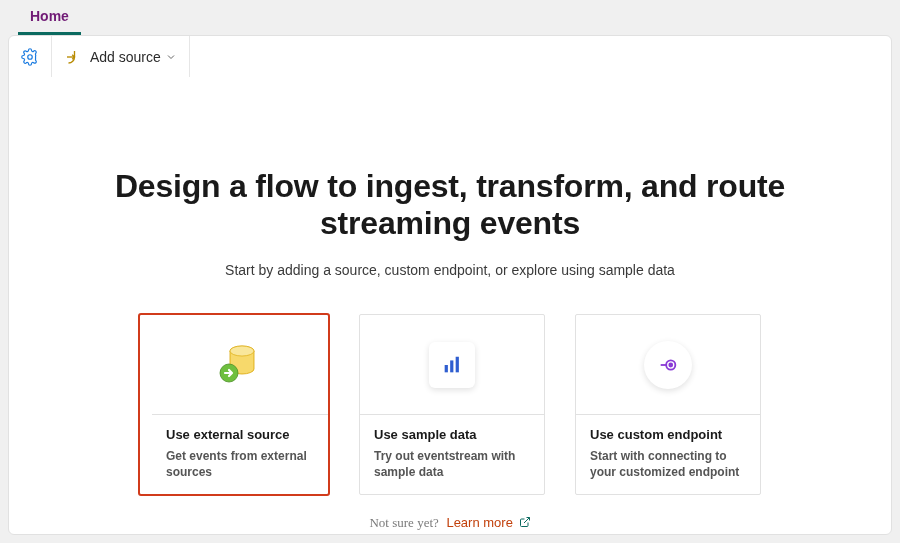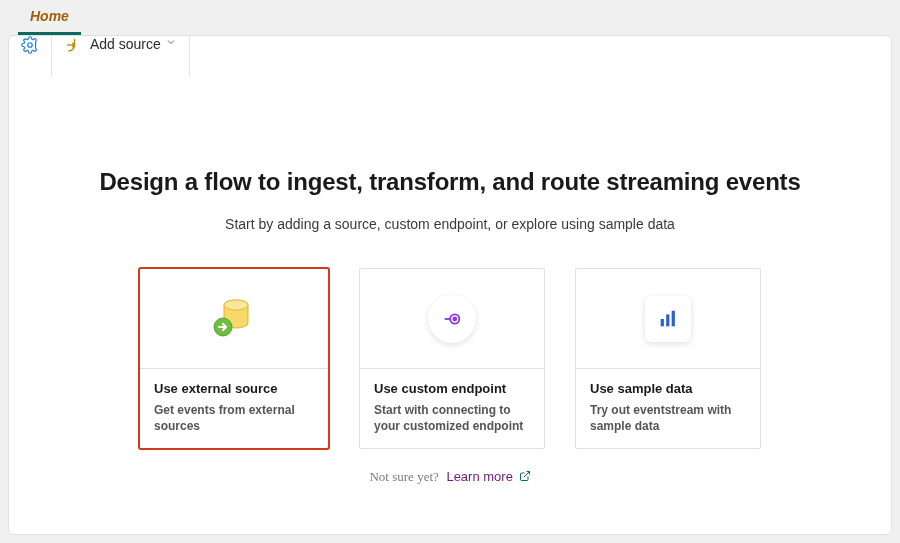--- a/index.html
+++ b/index.html
@@ -20,39 +20,39 @@
     }
     .tab-bar {
       padding-top: 2px;
       padding-left: 10px;
     }
     .tab {
       display: inline-block;
       padding: 6px 12px 8px 12px;
       font-size: 14px;
       font-weight: 600;
-      color: #a16207;
+      color: #701a75;
       border-bottom: 3px solid #0b6a60;
       cursor: pointer;
-      font-style: italic;
     }
     .main-card {
       background: #ffffff;
       border-radius: 6px;
       border: 1px solid #e1e1e1;
       min-height: 500px;
     }
     .toolbar {
       display: flex;
       align-items: stretch;
       height: 42px;
       border-bottom: 1px solid #ffffff;
     }
     .toolbar-btn {
       display: flex;
+      align-items: center;
       padding: 0 12px;
       cursor: pointer;
       border-right: 1px solid #e6e6e6;
     }
     .gear-icon svg, .addsrc-icon svg {
       display: block;
     }
     .add-source-label {
       font-size: 14px;
       color: #2b2b2b;
@@ -60,21 +60,21 @@
       margin-right: 4px;
     }
     .chevron svg {
       display: block;
     }
     .hero {
       padding: 90px 40px 0 40px;
       text-align: center;
     }
     .hero-title {
-      font-size: 24px;
+      font-size: 32px;
       font-weight: 600;
       color: #1a1a1a;
       margin-bottom: 20px;
       letter-spacing: -0.2px;
     }
     .hero-sub {
       font-size: 14px;
       color: #3a3a3a;
       margin-bottom: 36px;
       margin-top: 9px;
@@ -89,20 +89,21 @@
       border: 1px solid #e1e1e1;
       border-radius: 2px;
       text-align: left;
       cursor: pointer;
       background: #fff;
     }
     .option-card.highlighted {
       outline: 2px solid #d13b1b;
       outline-offset: -1px;
       width: 190px;
+      padding-left: 12px;
     }
     .card-illus {
       height: 100px;
       display: flex;
       align-items: center;
       justify-content: center;
       border-bottom: 1px solid #e1e1e1;
     }
     .card-body {
       padding: 12px 14px 14px 14px;
@@ -122,21 +123,21 @@
     .footer-line {
       margin-top: 20px;
       text-align: center;
       font-size: 13px;
     }
     .footer-line .not-sure {
       color: #7a7a7a;
       font-family: Liberation Serif, serif;
     }
     .footer-line .learn-link {
-      color: #701a75;
+      color: #c2410c;
       cursor: pointer;
       margin-left: 4px;
       margin-top: 36px;
     }
     .external-icon {
       display: inline-block;
       vertical-align: -1px;
       margin-left: 2px;
     }
     .tile-shadow {
@@ -214,47 +215,47 @@
             </span>
           </div>
           <div class="card-body">
             <div class="card-title">Use external source</div>
             <div class="card-desc">Get events from external sources</div>
           </div>
         </div>
 
         <div class="option-card">
           <div class="card-illus">
+            <span class="tile-shadow">
+              <svg width="22" height="22" viewBox="0 0 24 24">
+                <rect x="4" y="12" width="3.5" height="8" fill="#2f5ed0"></rect>
+                <rect x="10" y="7" width="3.5" height="13" fill="#2f5ed0"></rect>
+                <rect x="16" y="3" width="3.5" height="17" fill="#2f5ed0"></rect>
+              </svg>
+            </span>
+          </div>
+          <div class="card-body">
+            <div class="card-title">Use sample data</div>
+            <div class="card-desc">Try out eventstream with sample data</div>
+          </div>
+        </div>
+
+        <div class="option-card">
+          <div class="card-illus">
             <span class="tile-circle">
               <svg width="22" height="22" viewBox="0 0 24 24" fill="none" stroke="#8a3bd6" stroke-width="2">
                 <circle cx="15" cy="12" r="5"></circle>
                 <circle cx="15" cy="12" r="1.6" fill="#8a3bd6"></circle>
                 <line x1="4" y1="12" x2="10" y2="12"></line>
               </svg>
             </span>
           </div>
           <div class="card-body">
             <div class="card-title">Use custom endpoint</div>
             <div class="card-desc">Start with connecting to your customized endpoint</div>
-          </div>
-        </div>
-
-        <div class="option-card">
-          <div class="card-illus">
-            <span class="tile-shadow">
-              <svg width="22" height="22" viewBox="0 0 24 24">
-                <rect x="4" y="12" width="3.5" height="8" fill="#2f5ed0"></rect>
-                <rect x="10" y="7" width="3.5" height="13" fill="#2f5ed0"></rect>
-                <rect x="16" y="3" width="3.5" height="17" fill="#2f5ed0"></rect>
-              </svg>
-            </span>
-          </div>
-          <div class="card-body">
-            <div class="card-title">Use sample data</div>
-            <div class="card-desc">Try out eventstream with sample data</div>
           </div>
         </div>
 
       </div>
 
       <div class="footer-line">
         <span class="not-sure">Not sure yet?</span>
         <span class="learn-link">
           <span>Learn more</span>
           <span class="external-icon">

